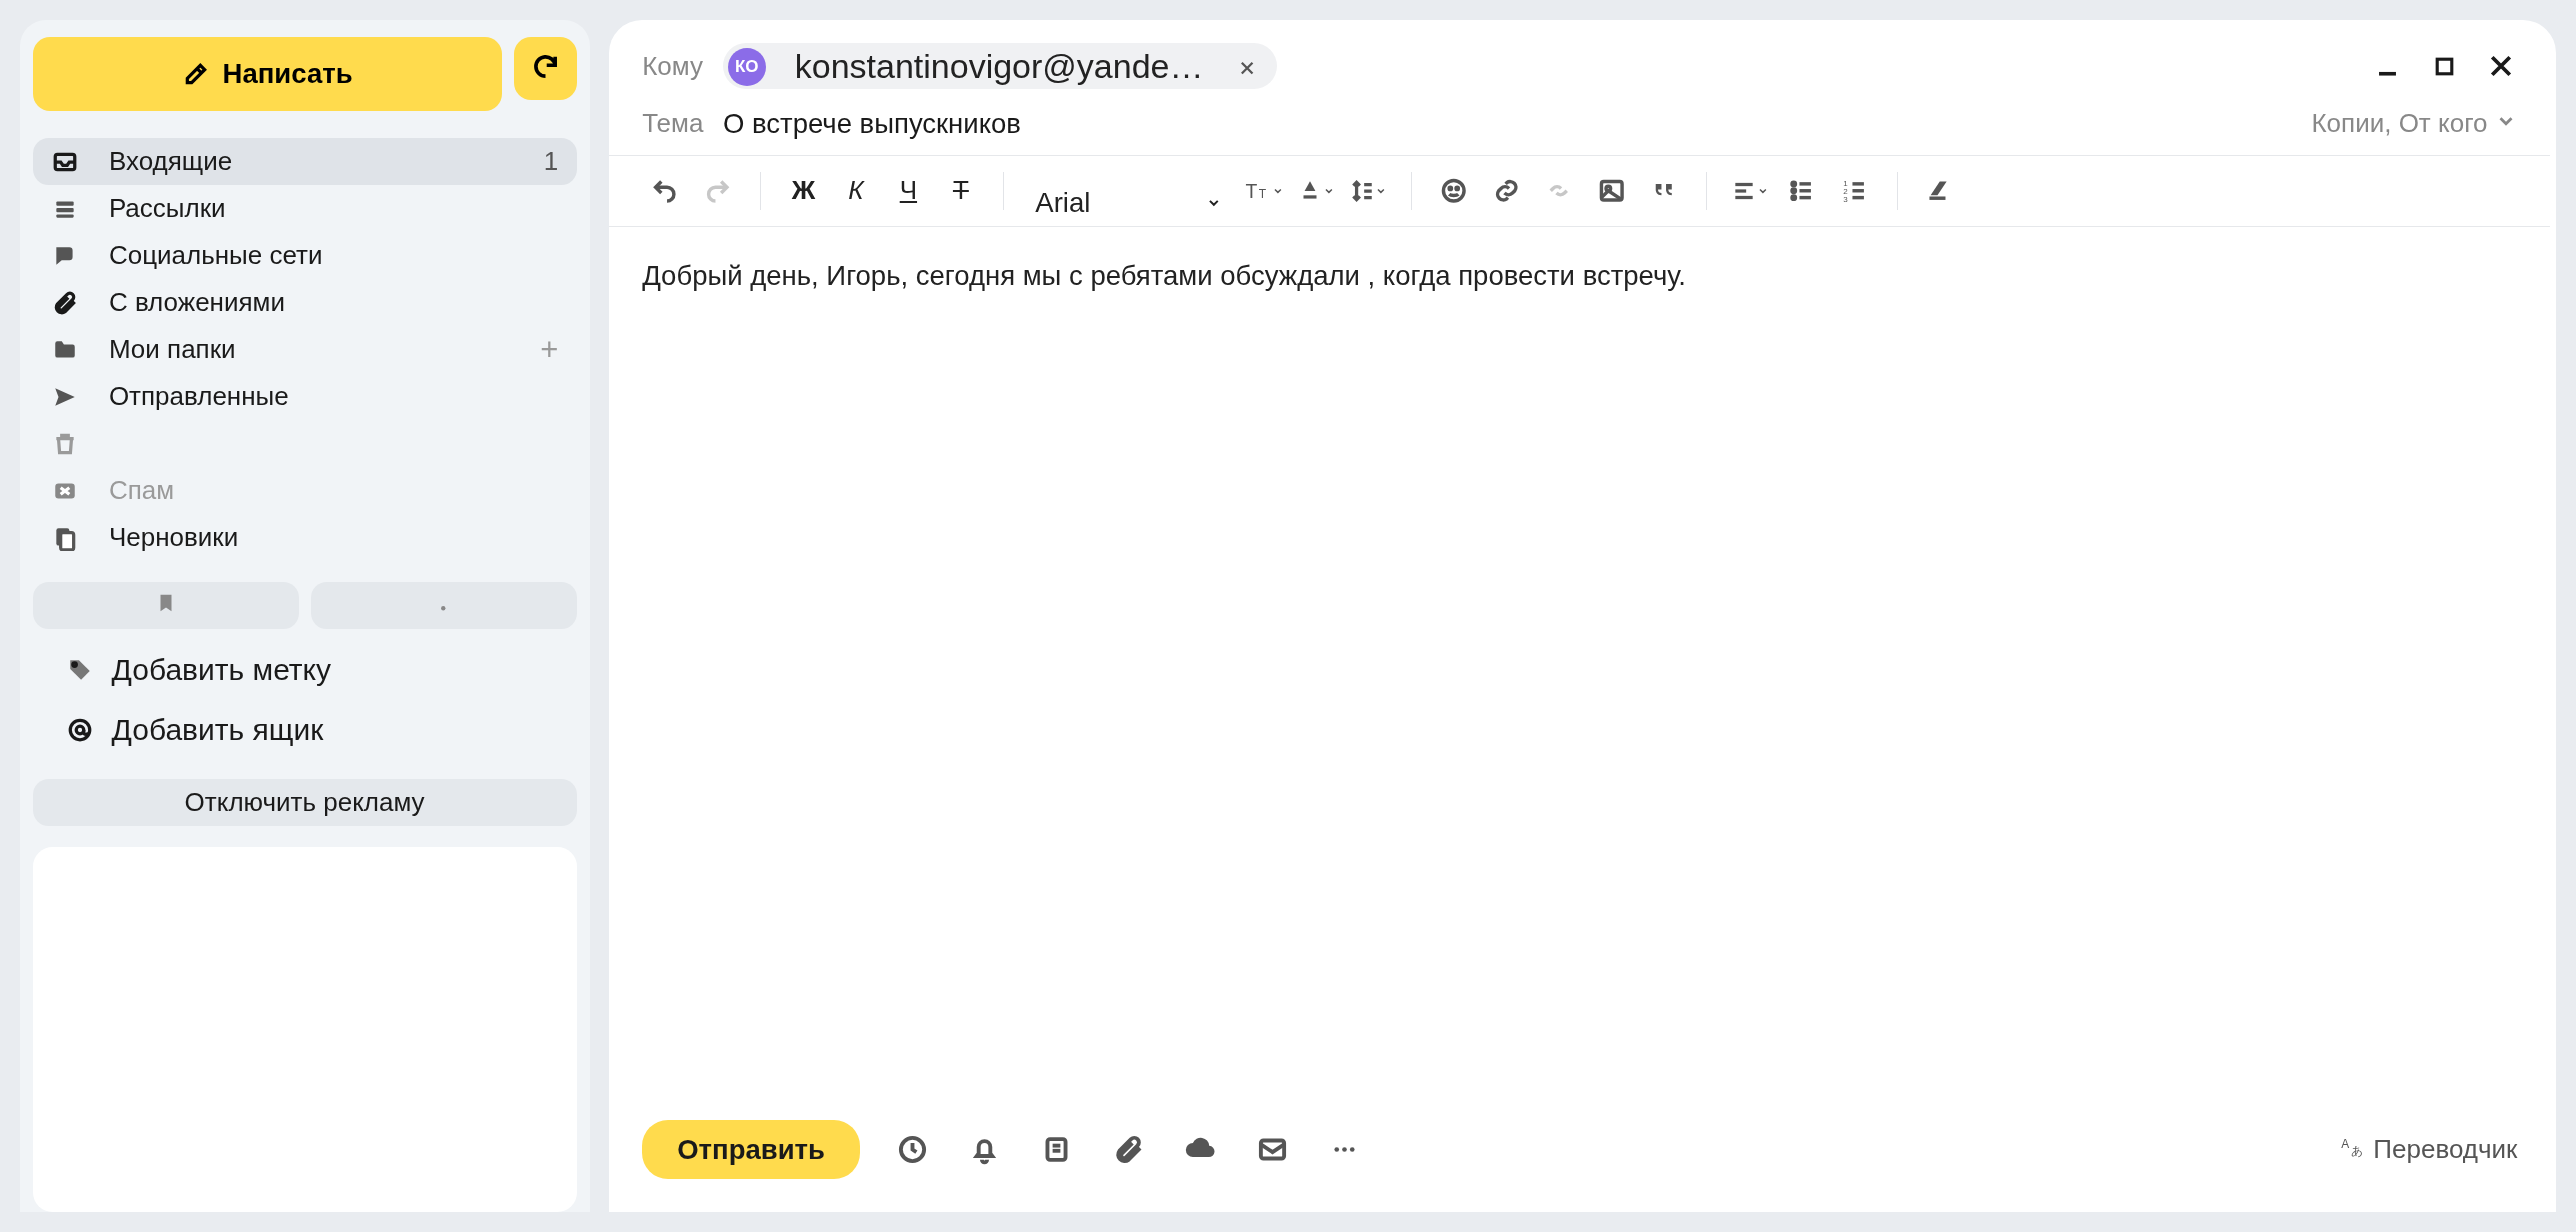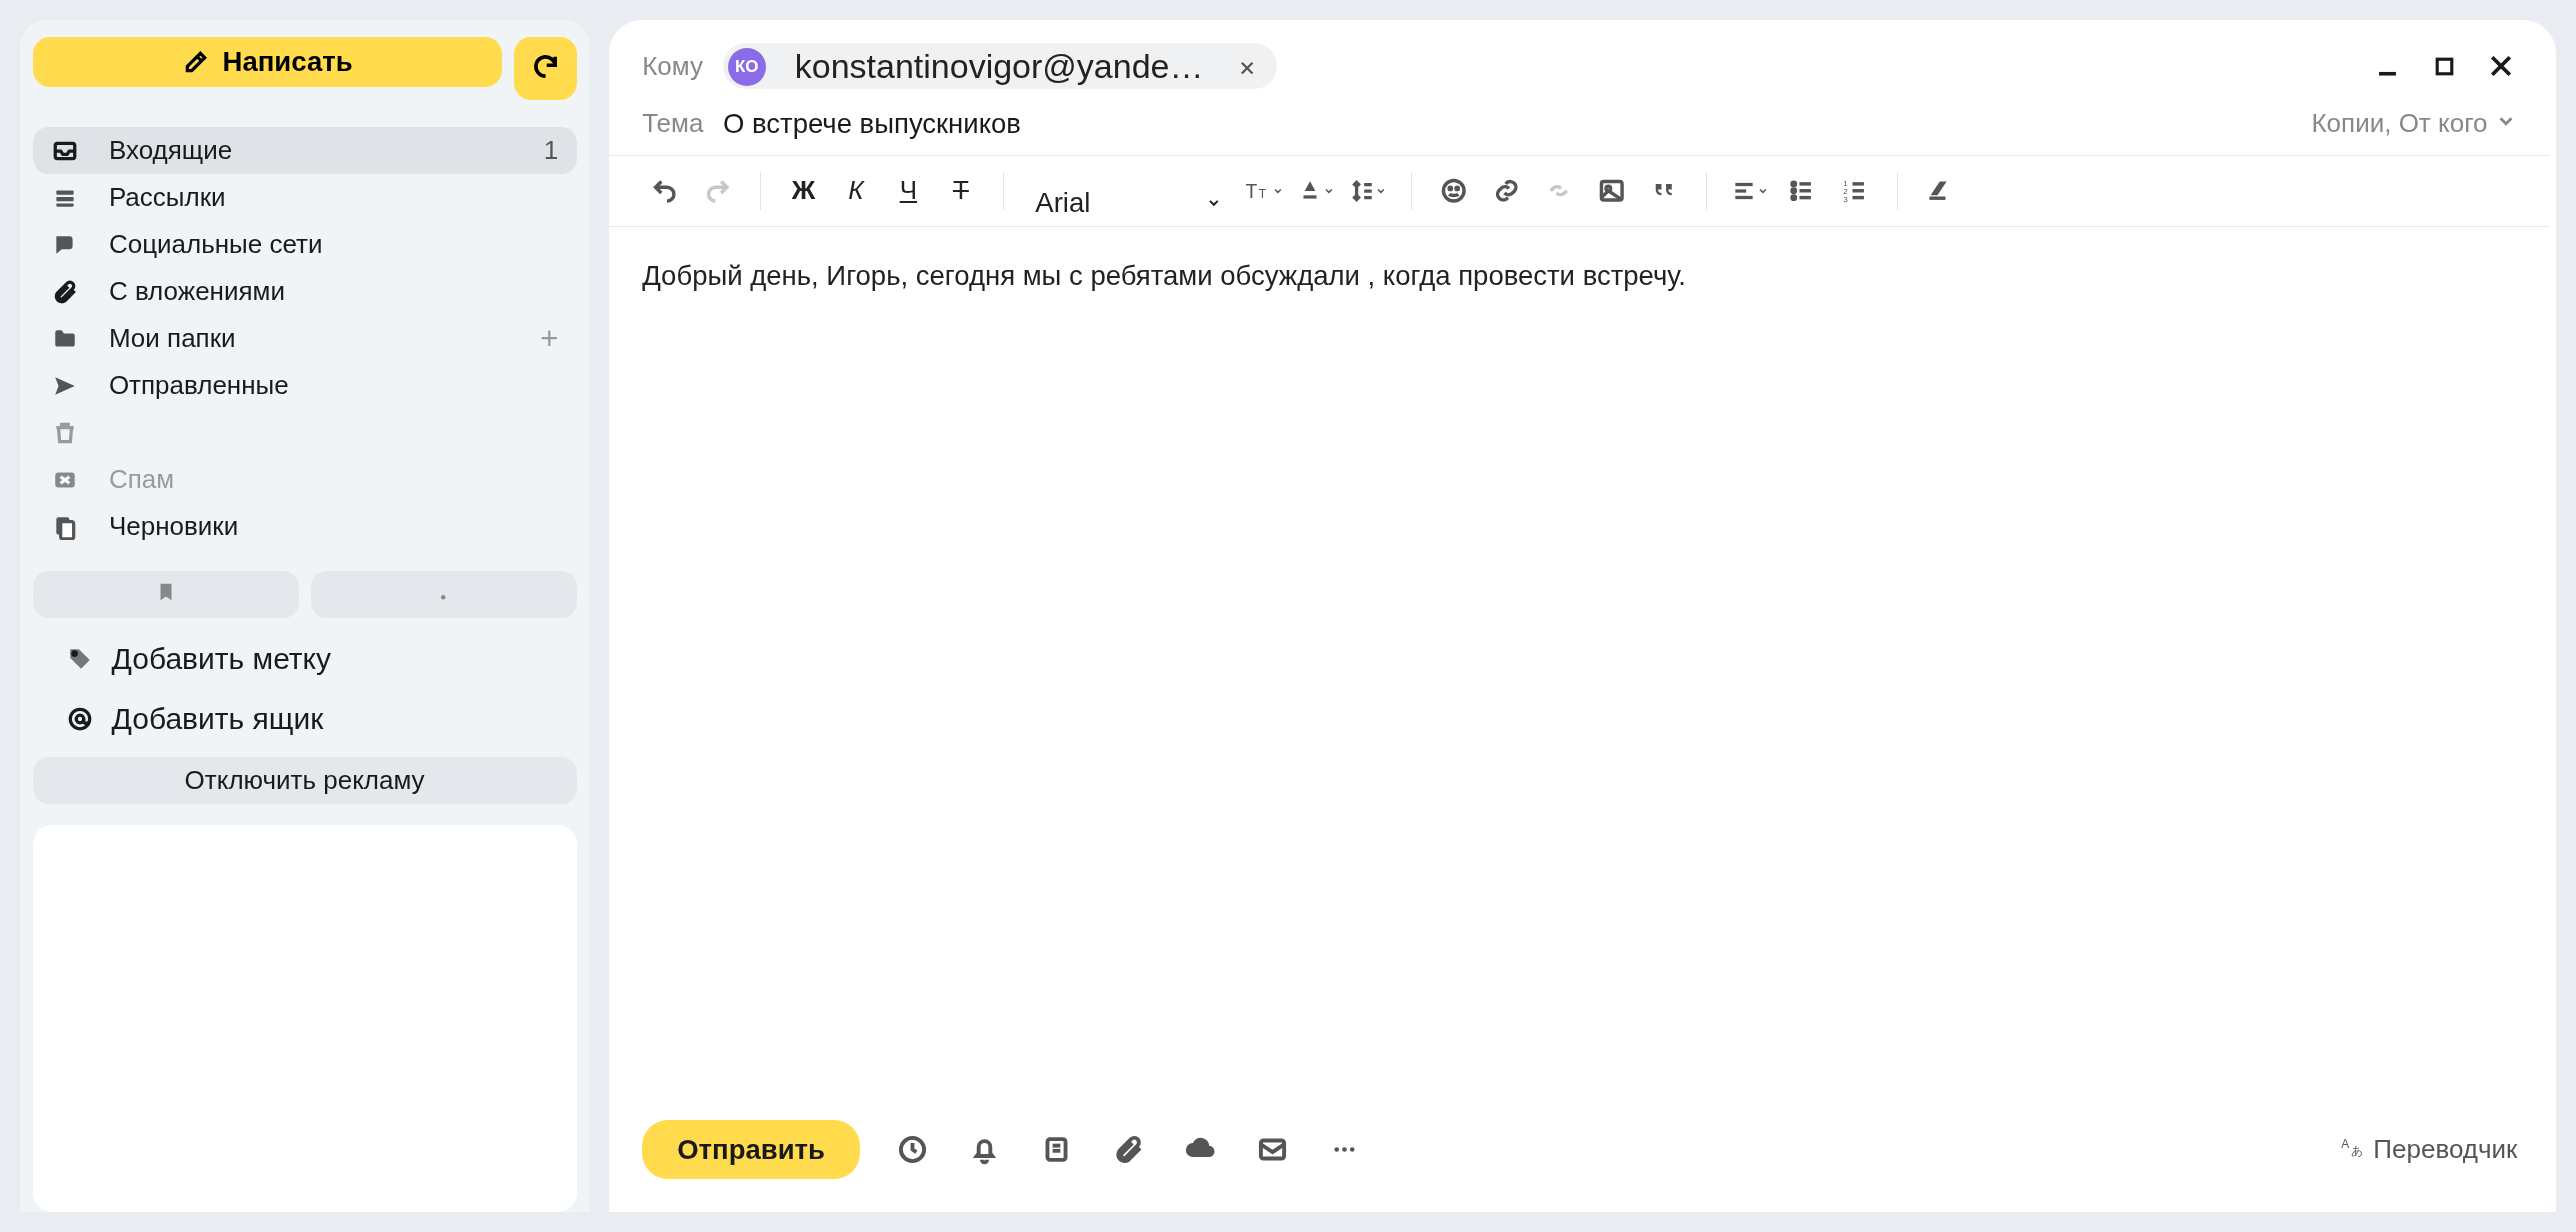--- a/index.html
+++ b/index.html
@@ -33,21 +33,21 @@
 .topbar {
   display: flex;
   gap: 11.8px;
   margin-bottom: 19.6px;
 }
 .compose-btn {
   flex: 1;
   background: #FFDB4D;
   border: none;
   border-radius: 17px;
-  height: 50px;
+  height: 74px;
   display: flex;
   align-items: center;
   justify-content: center;
   gap: 11.8px;
   font-weight: 600;
   font-size: 27.5px;
   cursor: pointer;
 }
 .refresh-btn {
   width: 63px;
@@ -101,21 +101,21 @@
 }
 .action-item {
   display: flex;
   align-items: center;
   gap: 17px;
   padding: 9.2px 33px;
   font-size: 30px;
   cursor: pointer;
 }
 .ad-off {
-  margin-top: 4px;
+  margin-top: 15px;
   height: 47px;
   background: #E4E8EC;
   border-radius: 15.7px;
   display: flex;
   align-items: center;
   justify-content: center;
   font-size: 26px;
   cursor: pointer;
 }
 .ad-box {

